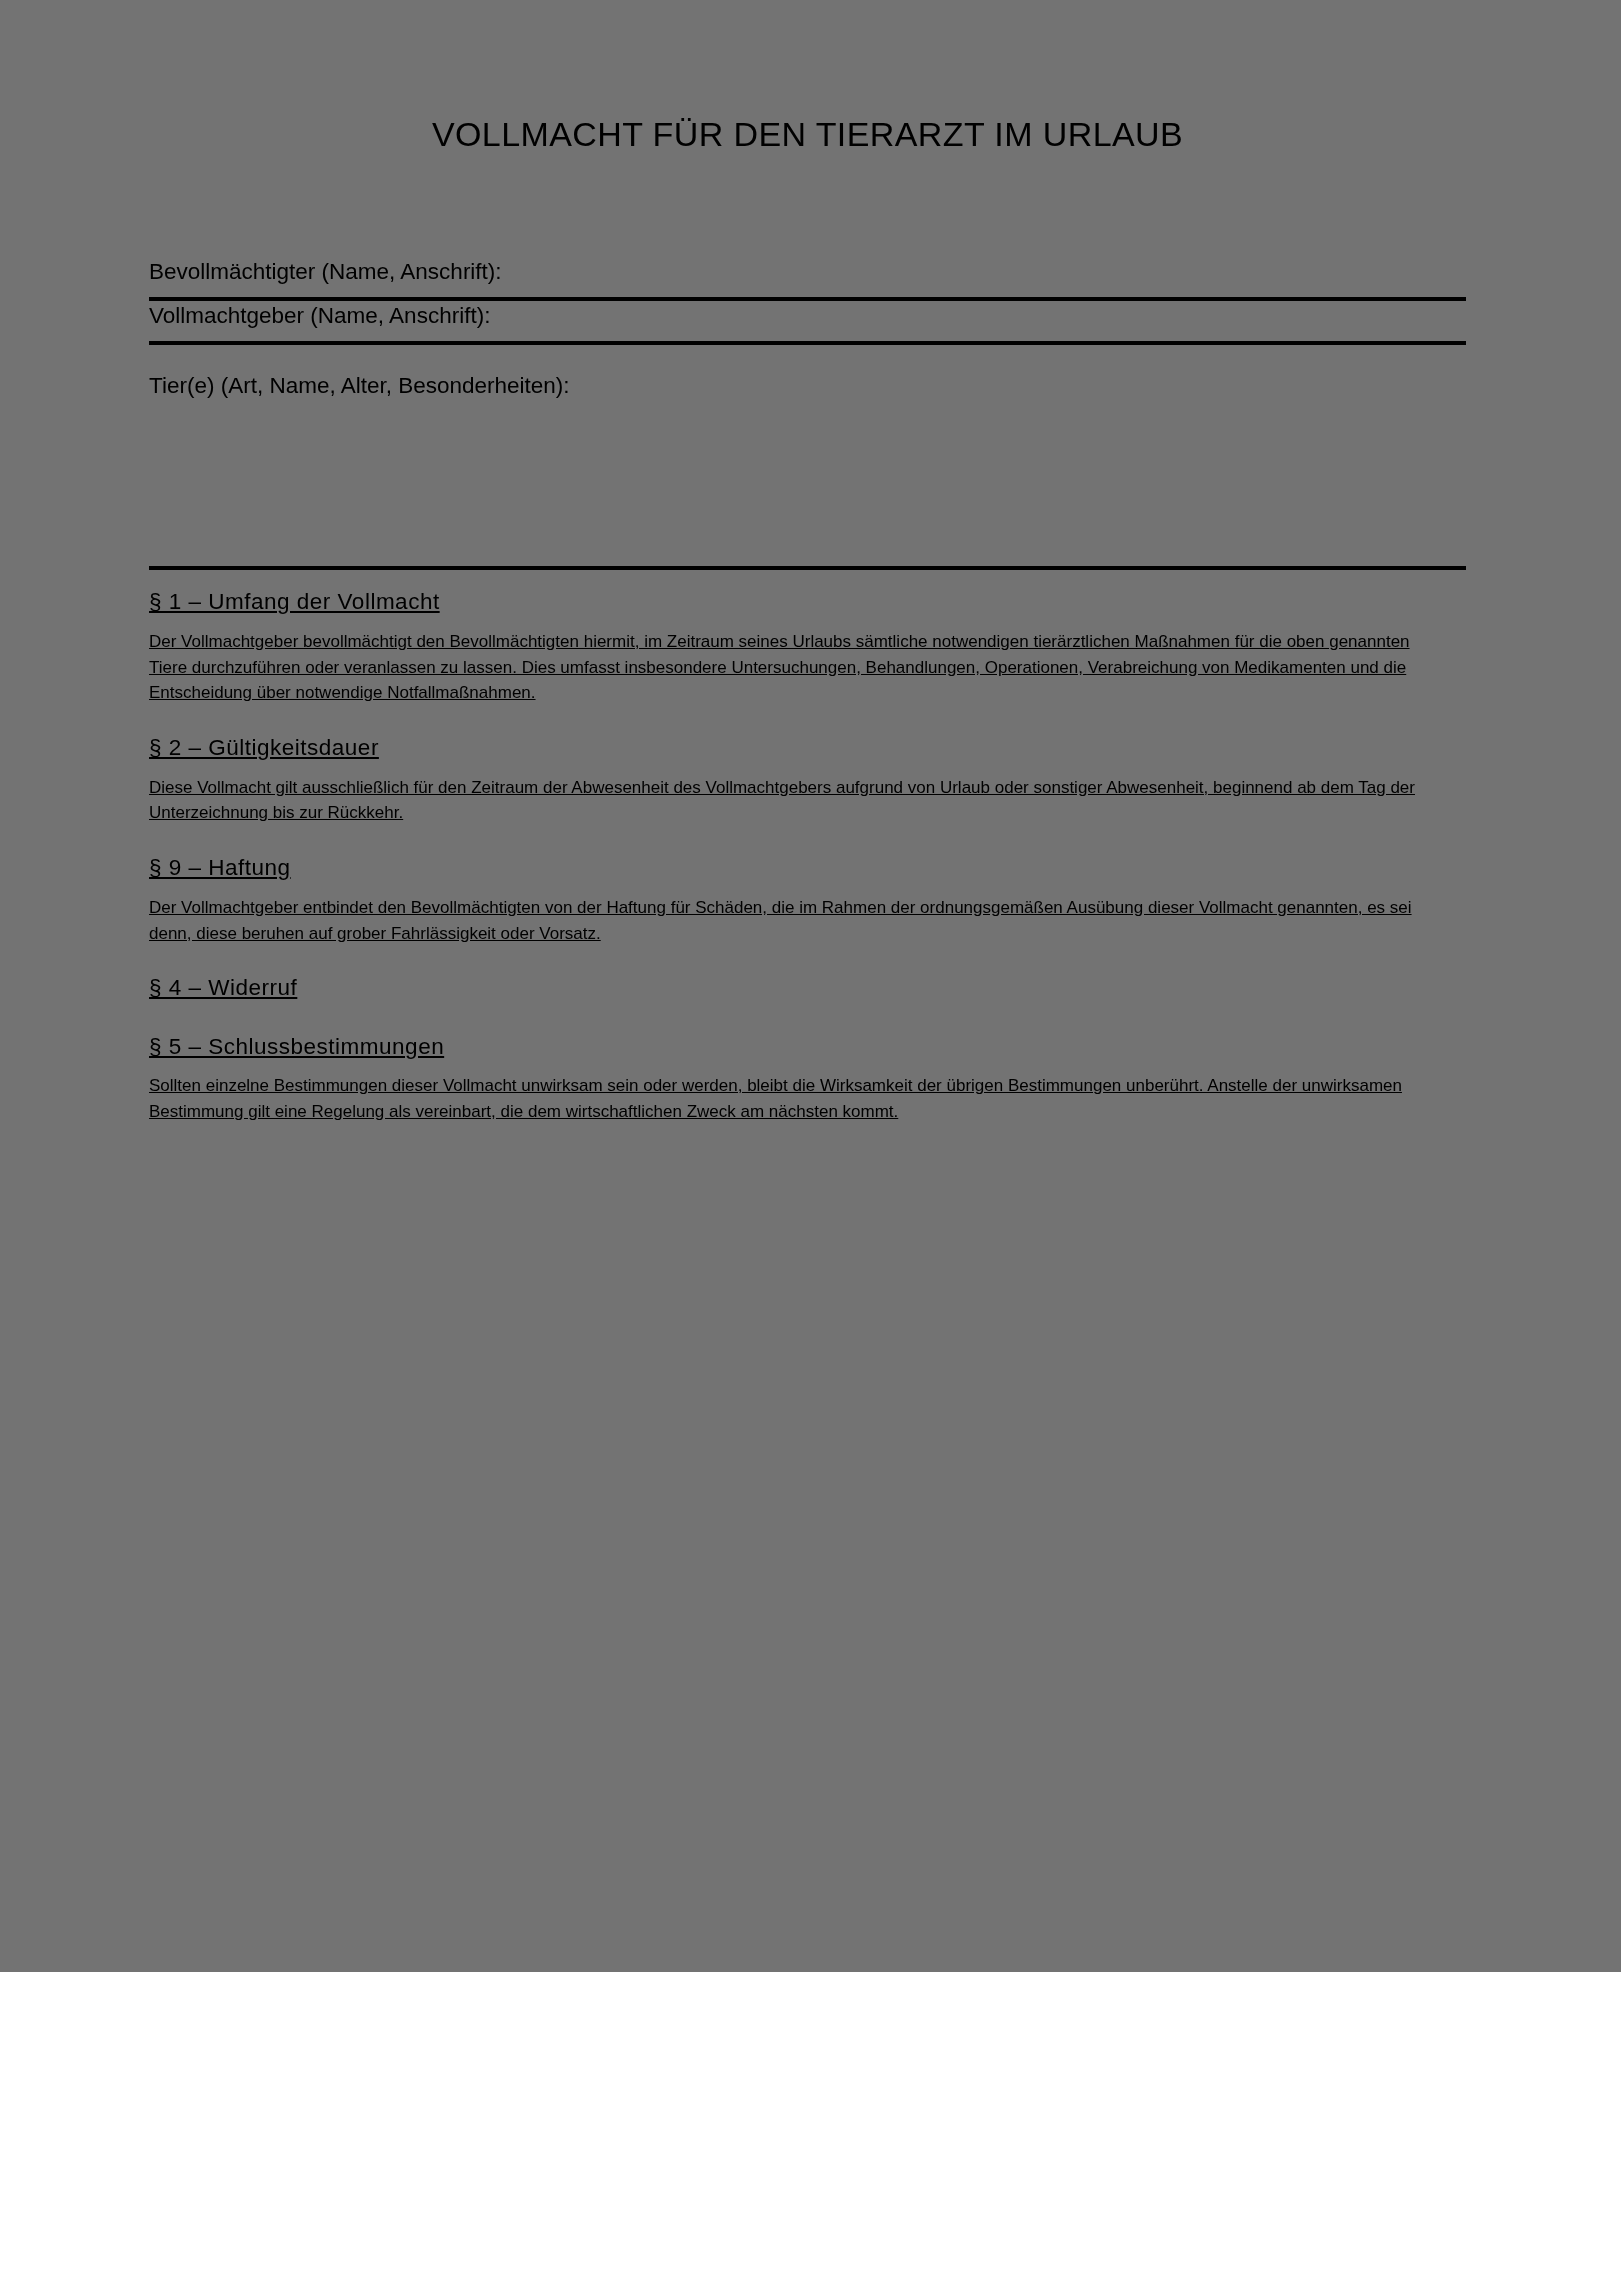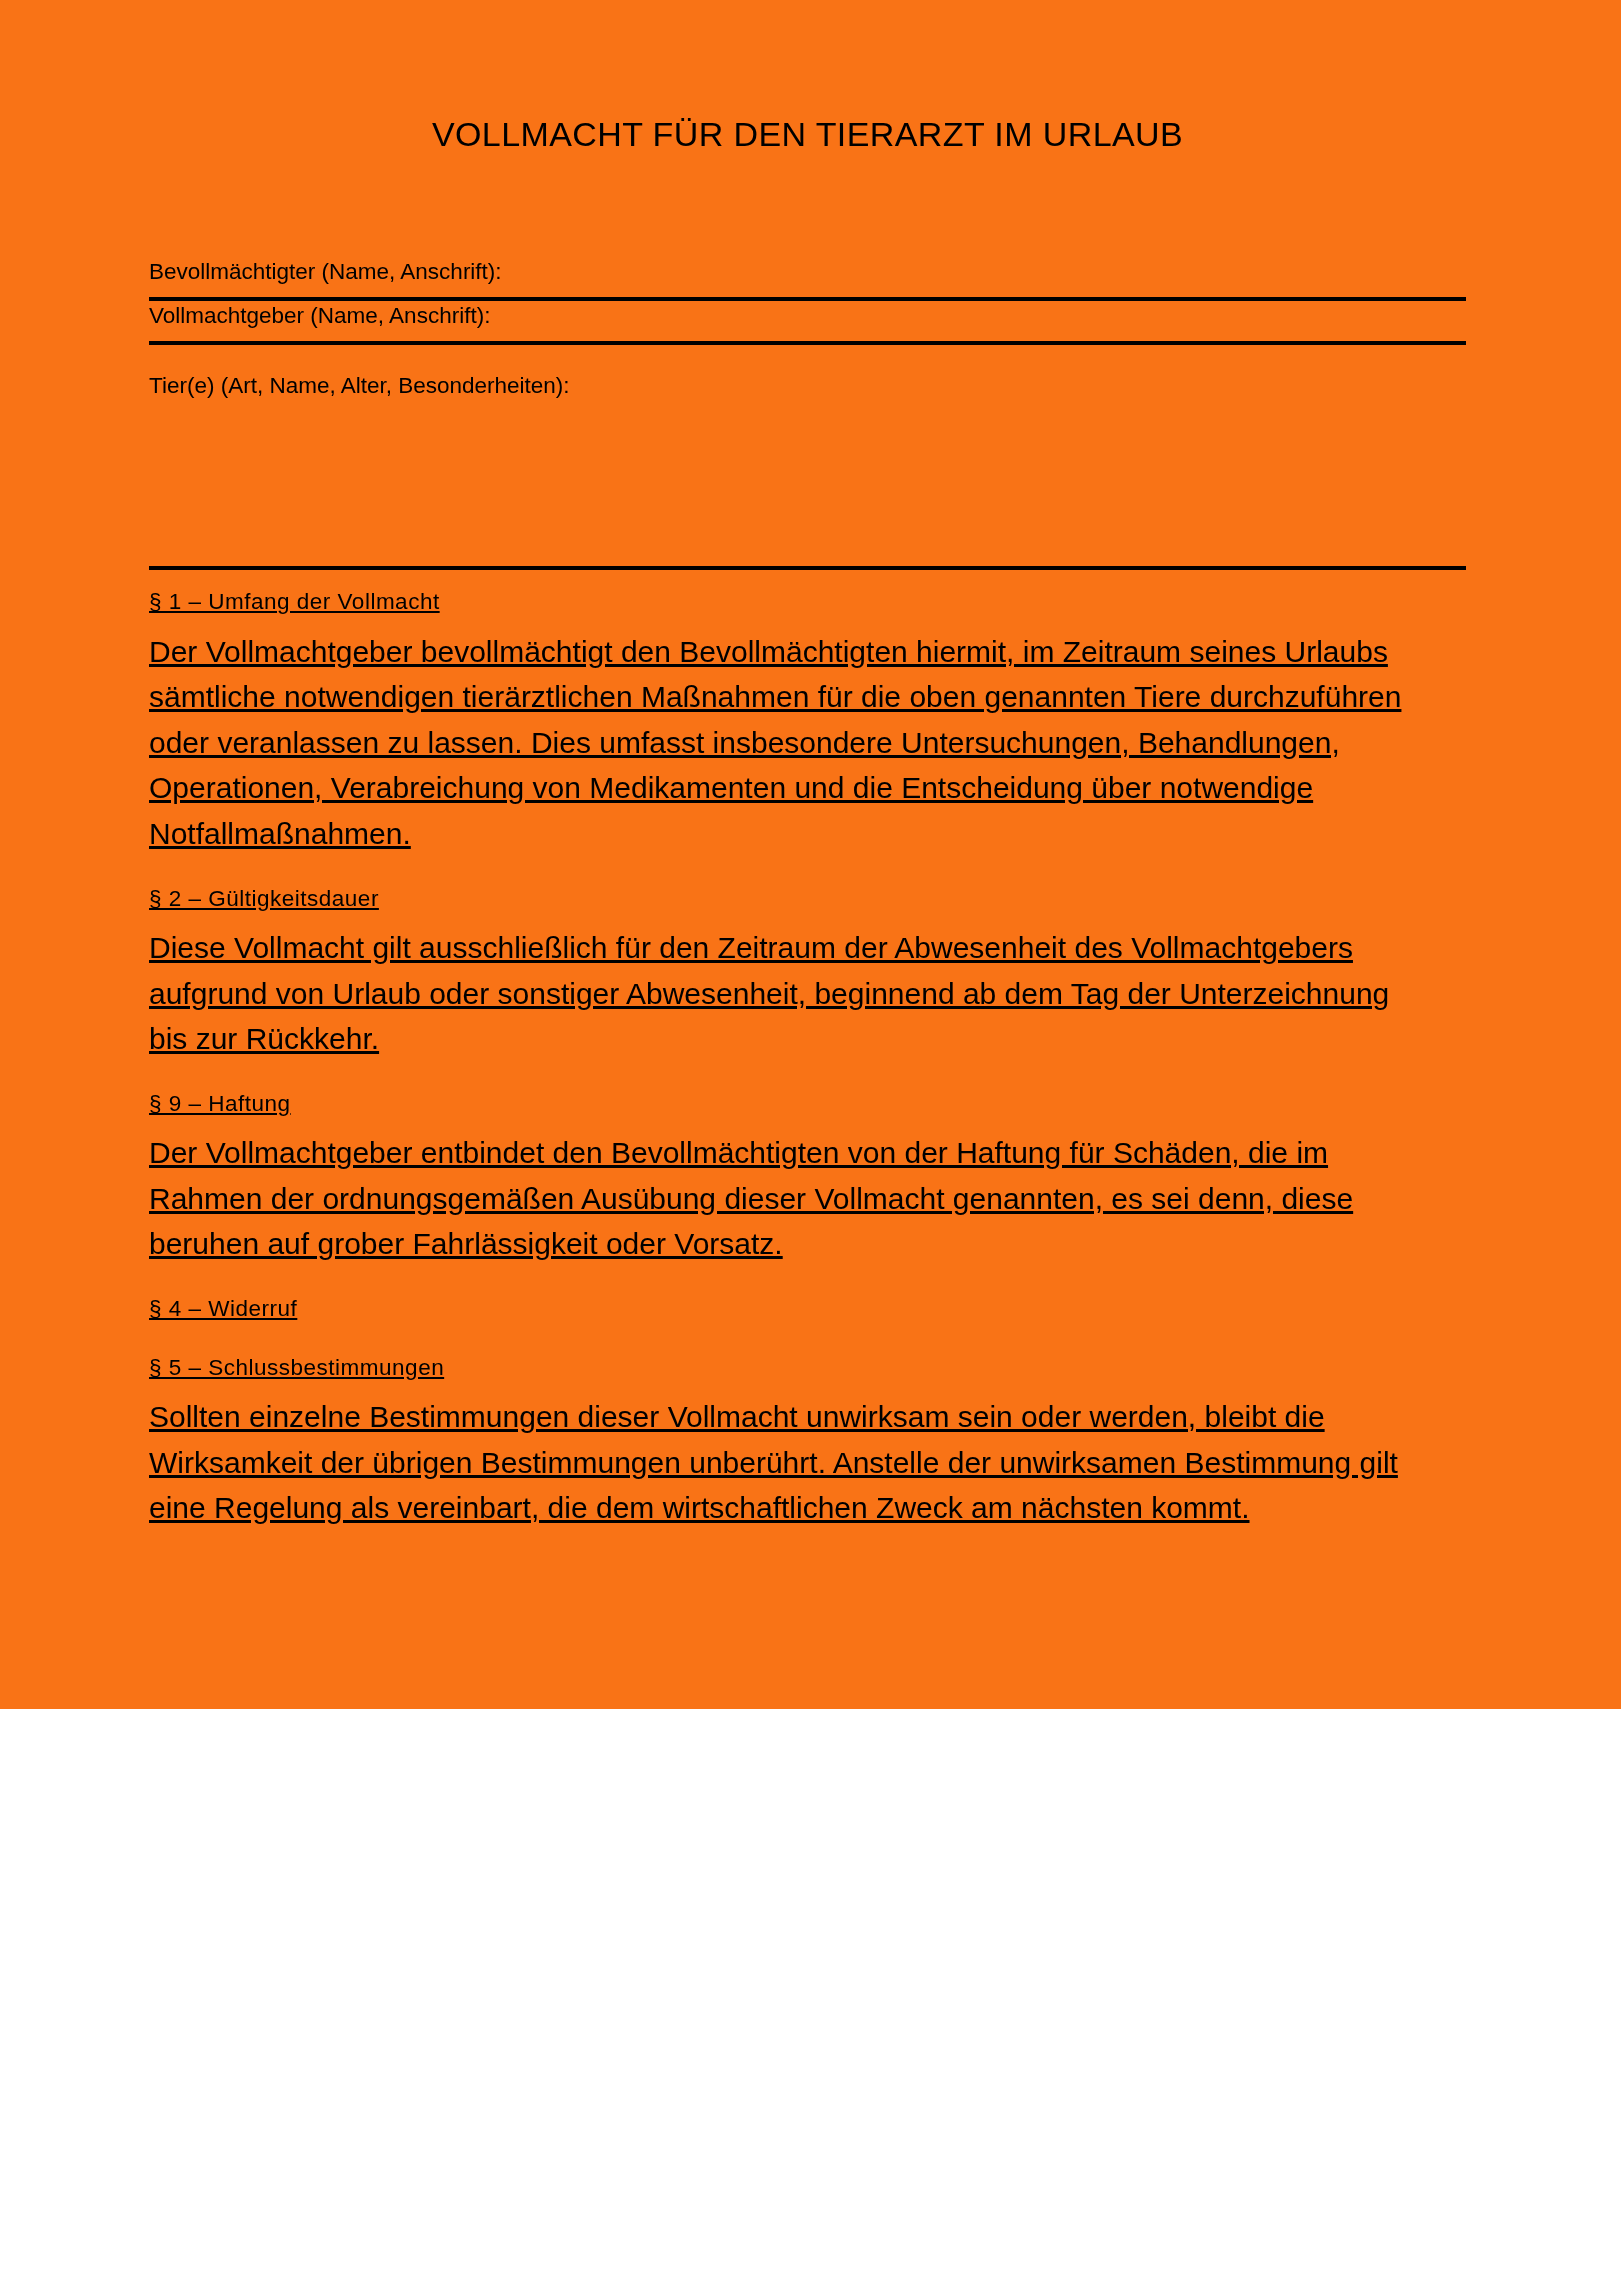--- a/index.html
+++ b/index.html
@@ -9,23 +9,23 @@
     background: #ffffff;
   }
   body {
     font-family: "Liberation Sans", sans-serif;
     color: #000000;
     -webkit-font-smoothing: antialiased;
   }
   .page {
     position: relative;
     width: 1621px;
-    height: 1709px;
+    height: 1972px;
     margin: 0 auto;
-    background: #f97316;
+    background: #737373;
     box-sizing: border-box;
     overflow: hidden;
   }
   .content {
     position: absolute;
     left: 149px;
     top: 0;
     width: 1317px;
   }
 
@@ -93,21 +93,21 @@
     margin-top: 26px;
   }
   .section-heading {
     font-size: 22.5px;
     font-weight: 400;
     line-height: 1.45;
     letter-spacing: 0.5px;
     margin: 0 0 9.8px 0;
   }
   .section-body {
-    font-size: 30px;
+    font-size: 17px;
     line-height: 1.52;
     margin: 0;
     max-width: 1279px;
     text-align: left;
   }
 </style>
 </head>
 <body>
 
 <div class="page">

